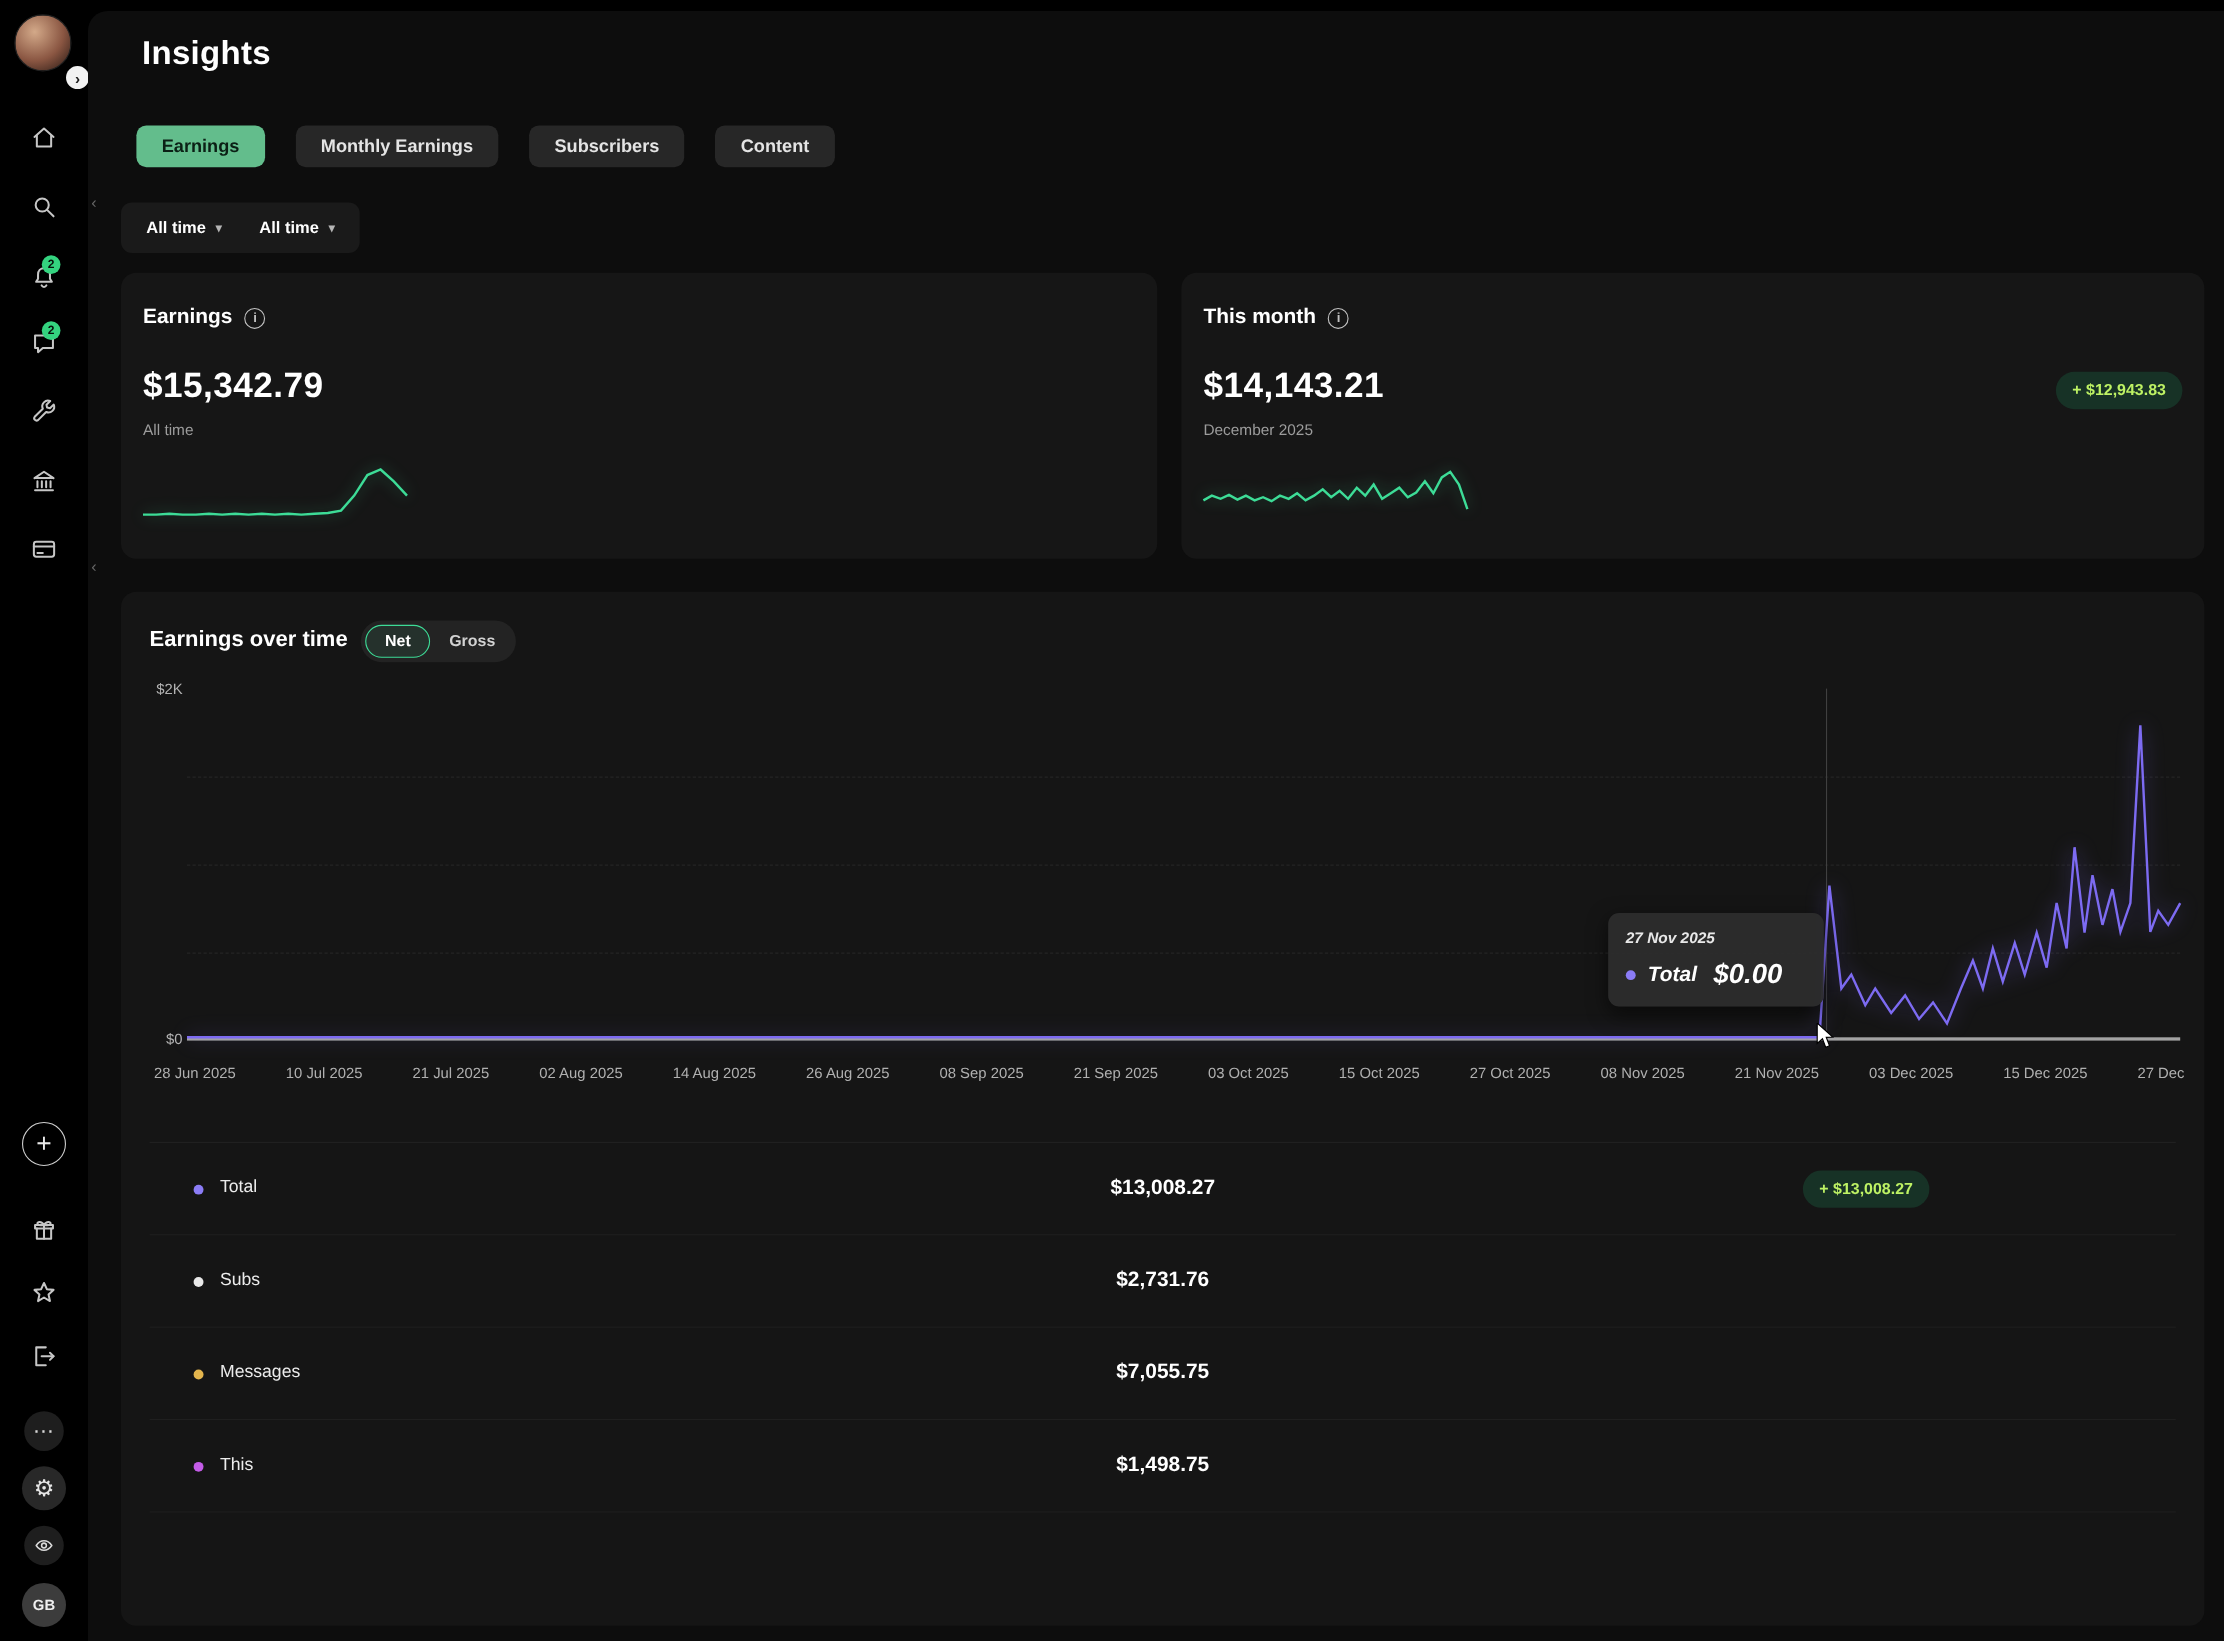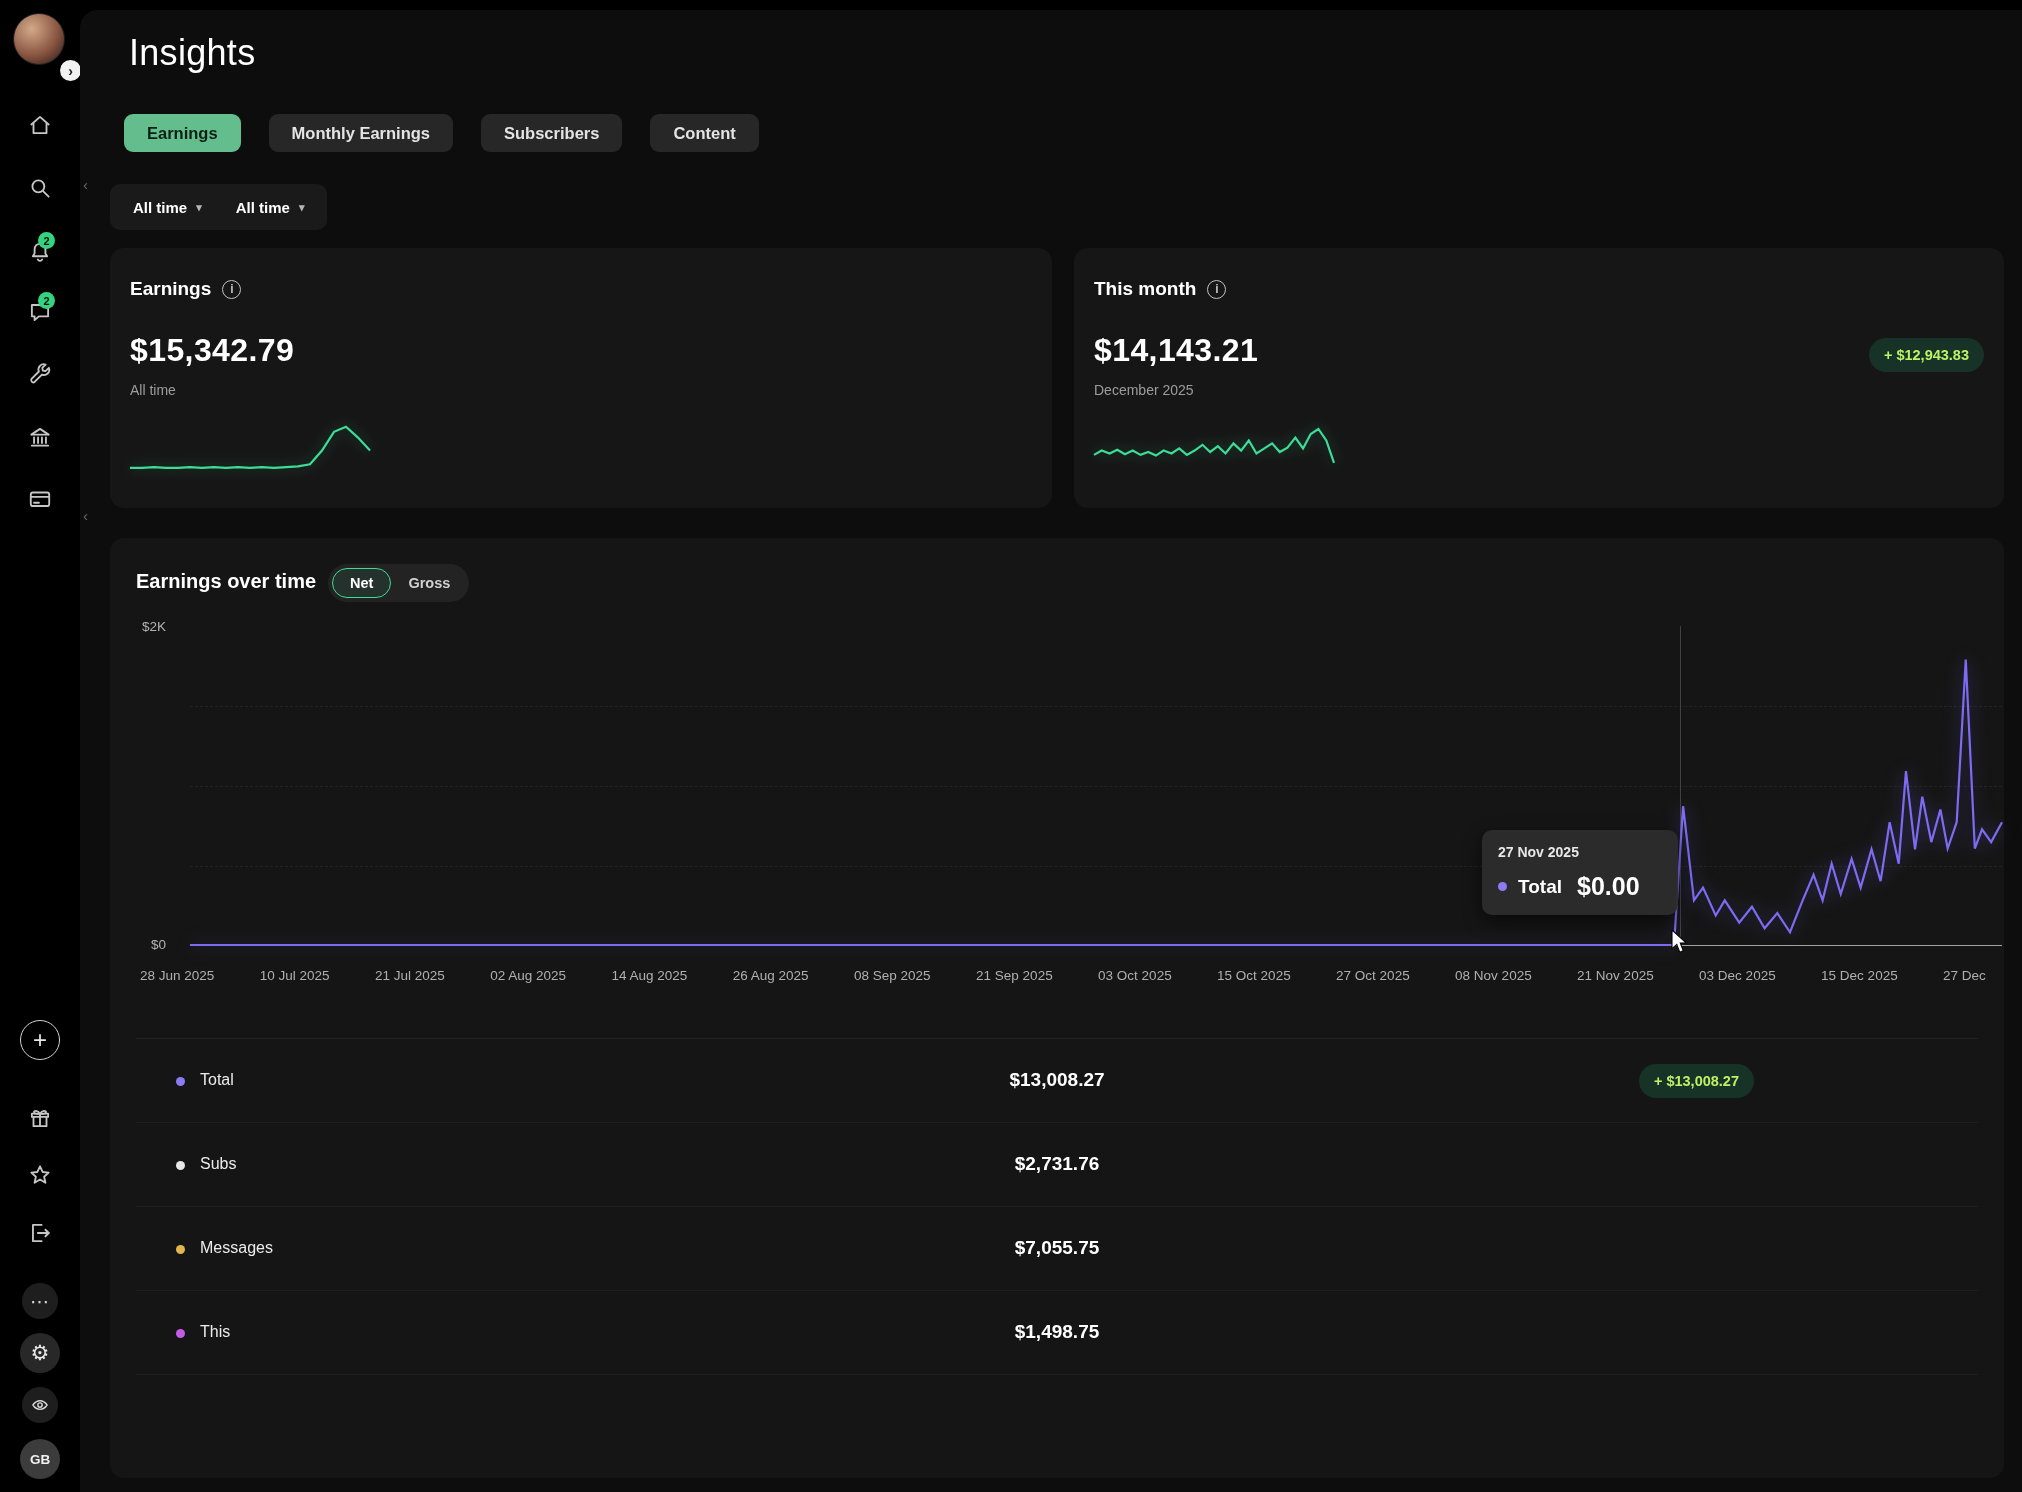--- a/index.html
+++ b/index.html
@@ -25,21 +25,21 @@
   #more-btn{left:22px;top:1283px;width:36px;height:36px;background:#1e1e1e;color:#d8d8d8;font-size:19px;letter-spacing:1px;}
   #settings-btn{left:20px;top:1333px;width:40px;height:40px;background:#282828;color:#e5e5e5;font-size:21px;}
   #eye-btn{left:22px;top:1387px;width:36px;height:36px;background:#1e1e1e;color:#d8d8d8;}
   #eye-btn svg{width:20px;height:20px;}
   #gb-avatar{left:20px;top:1439px;width:40px;height:40px;background:#3c3c3c;color:#f0f0f0;font-size:13.5px;font-weight:700;}
 
   
   .panel{position:absolute;left:80px;top:10px;width:1942px;height:1482px;background:#0d0d0d;
          border-top-left-radius:18px;}
   .edge-handle{position:absolute;left:3px;color:#666;font-size:15px;}
-  .page-title{position:absolute;left:49px;top:22px;font-size:36px;font-weight:400;letter-spacing:.3px;}
+  .page-title{position:absolute;left:49px;top:22px;font-size:30px;font-weight:700;letter-spacing:.3px;}
 
   .tabs{position:absolute;left:44px;top:104px;display:flex;gap:28px;}
   .tab{height:38px;padding:0 23px;border-radius:9px;background:#272727;color:#e4e4e4;
        font-size:16.5px;font-weight:600;border:none;display:flex;align-items:center;
        font-family:"Liberation Sans",sans-serif;}
   .tab.active{background:#63bd8c;color:#0b2015;}
 
   .filterbar{position:absolute;left:30px;top:174px;height:46px;background:#1a1a1a;border-radius:10px;
        display:inline-flex;align-items:center;padding:0 6px;}
   .filter-btn{display:flex;align-items:center;gap:9px;background:transparent;border:none;color:#fff;
@@ -67,21 +67,21 @@
   .toggle{position:absolute;left:218px;top:26px;height:38px;background:#232323;border-radius:19px;
        display:flex;align-items:center;padding:0 4px;gap:2px;}
   .toggle-net{height:30px;padding:0 17px;border-radius:15px;border:1px solid #3ddc97;
        background:rgba(61,220,151,.08);color:#fff;font-size:14.5px;font-weight:700;
        display:flex;align-items:center;font-family:"Liberation Sans",sans-serif;}
   .toggle-gross{padding:0 15px;color:#d2d2d2;font-size:14.5px;font-weight:600;background:none;border:none;
        font-family:"Liberation Sans",sans-serif;}
   .ylab{position:absolute;width:52px;text-align:right;font-size:13.5px;color:#b3b3b3;left:4px;}
   #ylab-top{top:81px;}
   #ylab-bottom{top:399px;}
-  .plot{position:absolute;left:80px;top:88px;width:1812px;height:320px;border-bottom:1px solid #a3a3a3;}
+  .plot{position:absolute;left:60px;top:88px;width:1812px;height:320px;border-bottom:3px solid #a3a3a3;font-style:italic;}
   .gridline{position:absolute;left:0;right:0;border-top:1px dashed #242424;height:0;}
   .crosshair{position:absolute;top:0;bottom:0;left:1490px;width:1px;background:#404040;}
   #mainline{position:absolute;left:0;top:0;width:100%;height:100%;overflow:visible;
        filter:drop-shadow(0 0 9px rgba(125,107,242,.45));}
   #mainline polyline{vector-effect:non-scaling-stroke;stroke-width:2.2;fill:none;}
   .tooltip{position:absolute;left:1292px;top:204px;width:196px;background:rgba(44,44,44,.97);
        border-radius:10px;padding:14px 16px;box-shadow:0 6px 18px rgba(0,0,0,.55);}
   .tt-date{font-size:14px;font-weight:600;color:#e8e8e8;}
   .tt-row{display:flex;align-items:center;margin-top:12px;}
   .tt-dot{width:9px;height:9px;border-radius:50%;margin-right:11px;}

